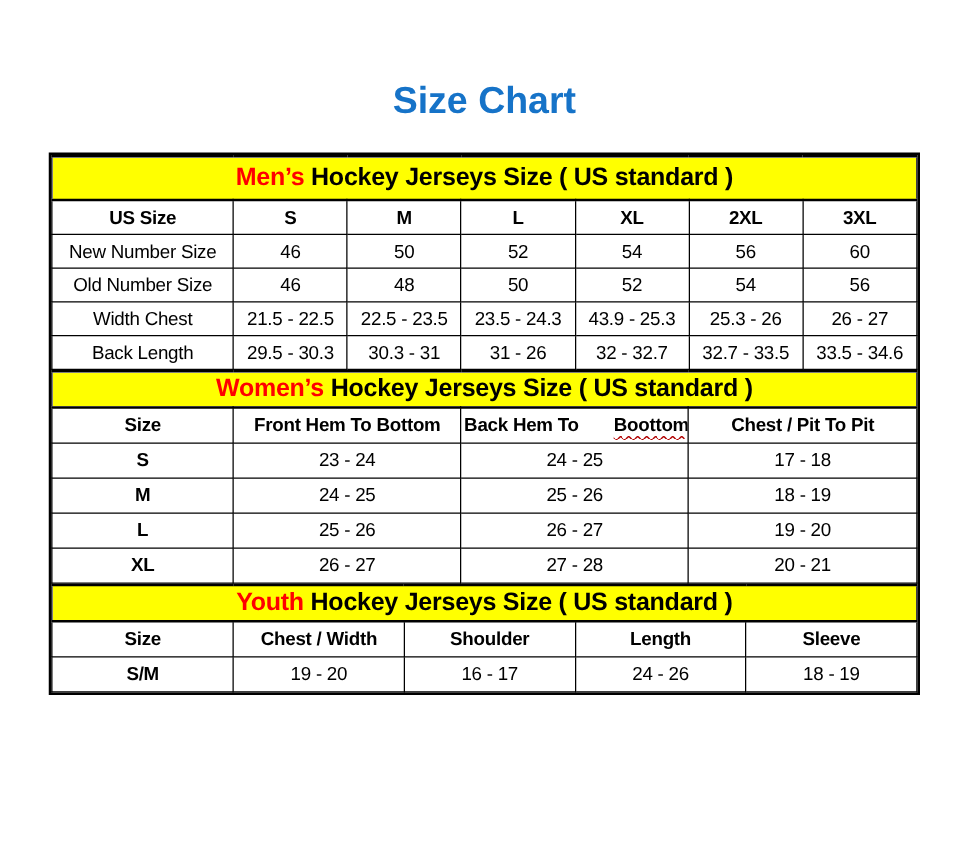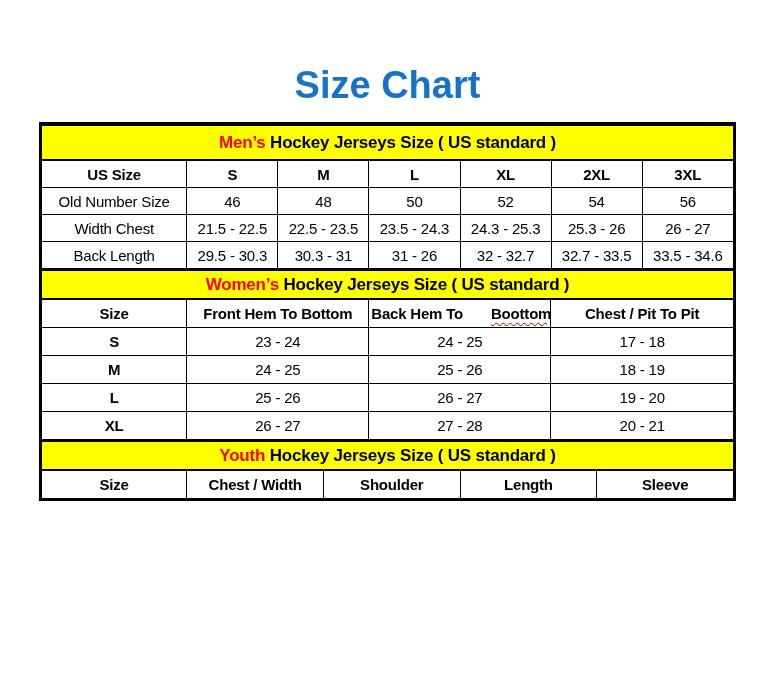--- a/index.html
+++ b/index.html
@@ -2,34 +2,34 @@
 <html><head>
 <meta charset="utf-8">
 <style>
   html,body{margin:0;padding:0;background:#ffffff;}
   .screen{
     position:relative;width:776px;height:692px;background:#ffffff;overflow:hidden;
     font-family:"Liberation Sans",sans-serif;color:#000;
   }
   .title{
     position:absolute;top:64px;left:39px;width:697px;margin:0;
-    text-align:center;font-size:38px;font-weight:bold;color:#1673C8;
+    text-align:center;font-size:30px;font-weight:bold;color:#1673C8;
   }
   .chart{
     position:absolute;left:39px;top:122px;width:697px;
     border:2px solid #000;box-sizing:border-box;background:#fff;
   }
   table.tbl{width:100%;border-collapse:collapse;table-layout:fixed;}
   table.tbl td{
     border:1px solid #000;text-align:center;vertical-align:middle;
     font-size:15px;height:26px;padding:0 2px;letter-spacing:-0.2px;
     overflow:hidden;white-space:nowrap;
   }
   tr.sec td{
-    background:#FFFF00;font-weight:bold;font-size:17px;height:33px;
+    background:#FFFF00;font-weight:bold;font-size:20px;height:33px;
     border-top:2px solid #000;border-bottom:2px solid #000;
   }
   .red{color:#FF0000;}
   tr.head td{font-weight:bold;border-radius:10px;}
   table.women td, table.youth td{height:27px;margin-top:48px;}
   table.women td.lbl, table.youth td.lbl{font-weight:bold;}
   .misspelled{
     text-decoration:underline;text-decoration-style:wavy;
     text-decoration-color:#B00000;text-decoration-thickness:1px;
     text-underline-offset:3px;
@@ -65,34 +65,43 @@
       <tr class="head">
         <td>US Size</td>
         <td>S</td>
         <td>M</td>
         <td>L</td>
         <td>XL</td>
         <td>2XL</td>
         <td>3XL</td>
       </tr>
       <tr>
+        <td class="lbl">New Number Size</td>
+        <td>46</td>
+        <td>50</td>
+        <td>52</td>
+        <td>54</td>
+        <td>56</td>
+        <td>60</td>
+      </tr>
+      <tr>
         <td class="lbl">Old Number Size</td>
         <td>46</td>
         <td>48</td>
         <td>50</td>
         <td>52</td>
         <td>54</td>
         <td>56</td>
       </tr>
       <tr>
         <td class="lbl">Width Chest</td>
         <td>21.5 - 22.5</td>
         <td>22.5 - 23.5</td>
         <td>23.5 - 24.3</td>
-        <td>24.3 - 25.3</td>
+        <td>43.9 - 25.3</td>
         <td>25.3 - 26</td>
         <td>26 - 27</td>
       </tr>
       <tr>
         <td class="lbl">Back Length</td>
         <td>29.5 - 30.3</td>
         <td>30.3 - 31</td>
         <td>31 - 26</td>
         <td>32 - 32.7</td>
         <td>32.7 - 33.5</td>
@@ -166,17 +175,24 @@
           <span>Hockey Jerseys Size ( US standard )</span>
         </td>
       </tr>
       <tr class="head">
         <td>Size</td>
         <td>Chest / Width</td>
         <td>Shoulder</td>
         <td>Length</td>
         <td>Sleeve</td>
       </tr>
+      <tr>
+        <td class="lbl">S/M</td>
+        <td>19 - 20</td>
+        <td>16 - 17</td>
+        <td>24 - 26</td>
+        <td>18 - 19</td>
+      </tr>
     </tbody>
       </table>
 
   </div>
 </div>
 
 </body></html>

